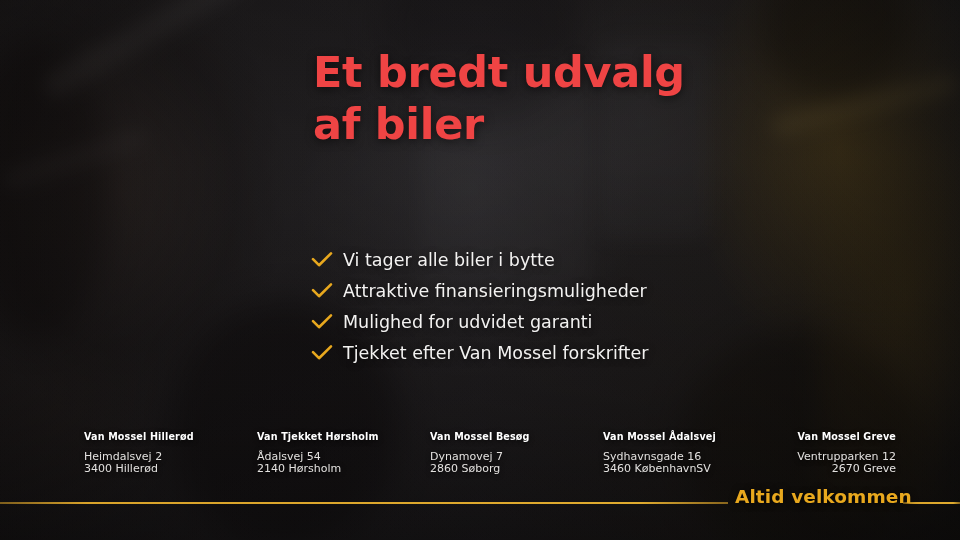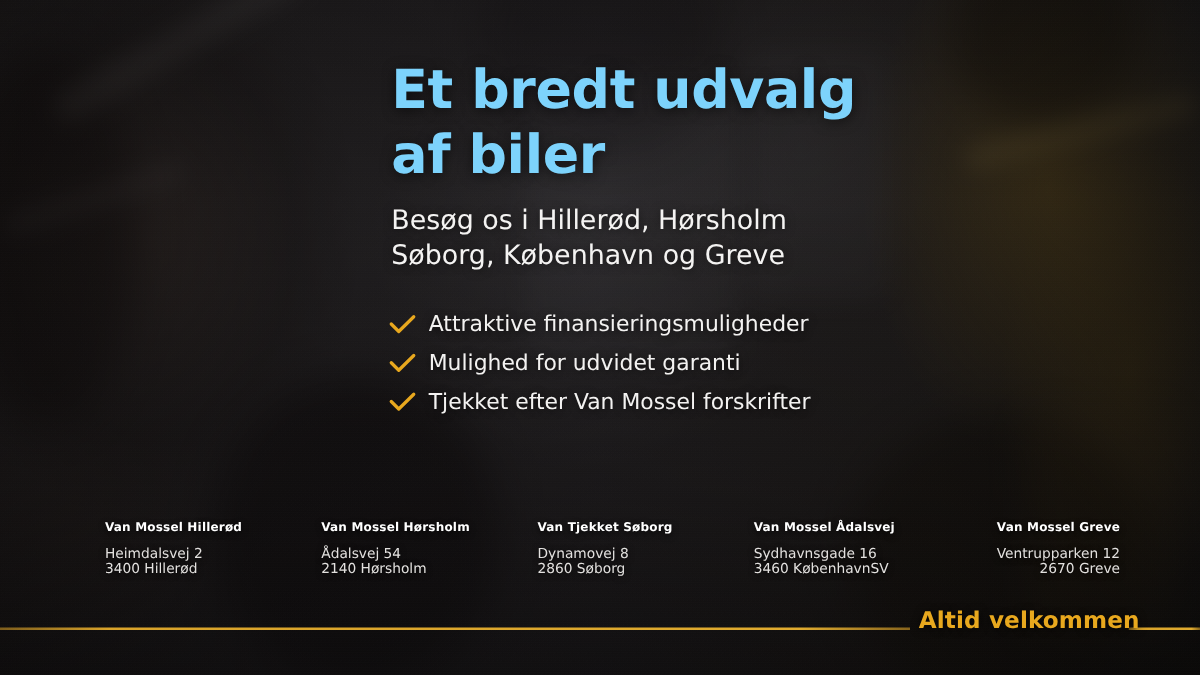--- a/index.html
+++ b/index.html
@@ -62,21 +62,21 @@
       repeating-linear-gradient(0deg, rgba(255,255,255,0.012) 0px, rgba(0,0,0,0.012) 1px, rgba(255,255,255,0.012) 2px);
     opacity:.7;
   }
 
   
   .content { position:absolute; inset:0; }
 
   .headline {
     position:absolute; left:313px; top:46px;
     font-size:43px; line-height:52px; font-weight:bold;
-    color:#7dd3fc; letter-spacing:-0.3px;
+    color:#ef4444; letter-spacing:-0.3px;
     text-shadow:0 2px 10px rgba(0,0,0,0.55);
     white-space:pre-line;
   }
 
   .subtitle {
     position:absolute; left:313px; top:163px;
     font-size:21.5px; line-height:28px; font-weight:normal;
     color:#f4f3f2;
     text-shadow:0 1px 8px rgba(0,0,0,0.55);
     white-space:pre-line;
@@ -86,21 +86,21 @@
   .bullet { display:flex; align-items:center; height:31px; }
   .bullet .chk { width:32px; flex:0 0 32px; display:flex; align-items:center; }
   .bullet .chk svg { display:block; }
   .bullet .btxt {
     font-size:17.5px; color:#f3f2f1; font-weight:normal;
     text-shadow:0 1px 7px rgba(0,0,0,0.6);
     white-space:nowrap;
   }
 
   
-  .locations { position:absolute; left:84px; top:417px; width:828px; display:flex; }
+  .locations { position:absolute; left:84px; top:431px; width:828px; display:flex; }
   .loc { width:173px; flex:0 0 173px; }
   .loc.last { flex:0 0 120px; width:120px;text-align:right; }
   .loc-name {
     font-size:9.6px; font-weight:bold; color:#ffffff;
     letter-spacing:0.15px; margin-bottom:9px;
     text-shadow:0 1px 5px rgba(0,0,0,0.7);
     white-space:nowrap;
   }
   .loc-line {
     font-size:11px; color:#e3e1df; line-height:11.5px;
@@ -144,24 +144,30 @@
     <div class="bg-streak s6"></div>
     <div class="bg-scrim"></div>
     <div class="bg-grain"></div>
   </div>
 
   <div class="content">
 
     <div class="headline">Et bredt udvalg
 af biler</div>
 
-    <div class="subtitle">Besøg os i Hillerød, Hørsholm
-Søborg, København og Greve</div>
 
     <div class="bullets">
+      <div class="bullet">
+        <span class="chk">
+          <svg width="22" height="18" viewBox="0 0 22 18">
+              <path d="M2 8.2 L8 14.2 L20 2.4" fill="none" stroke="#e8a81e" stroke-width="2.6" stroke-linecap="round" stroke-linejoin="round"></path>
+            </svg>
+        </span>
+        <span class="btxt">Vi tager alle biler i bytte</span>
+      </div>
       <div class="bullet">
         <span class="chk">
           <svg width="22" height="18" viewBox="0 0 22 18">
               <path d="M2 8.2 L8 14.2 L20 2.4" fill="none" stroke="#e8a81e" stroke-width="2.6" stroke-linecap="round" stroke-linejoin="round"></path>
             </svg>
         </span>
         <span class="btxt">Attraktive finansieringsmuligheder</span>
       </div>
       <div class="bullet">
         <span class="chk">
@@ -181,27 +187,27 @@
       </div>
     </div>
 
     <div class="locations">
       <div class="loc">
         <div class="loc-name">Van Mossel Hillerød</div>
         <div class="loc-line">Heimdalsvej 2</div>
         <div class="loc-line">3400 Hillerød</div>
       </div>
       <div class="loc">
-        <div class="loc-name">Van Mossel Hørsholm</div>
+        <div class="loc-name">Van Tjekket Hørsholm</div>
         <div class="loc-line">Ådalsvej 54</div>
         <div class="loc-line">2140 Hørsholm</div>
       </div>
       <div class="loc">
-        <div class="loc-name">Van Tjekket Søborg</div>
-        <div class="loc-line">Dynamovej 8</div>
+        <div class="loc-name">Van Mossel Besøg</div>
+        <div class="loc-line">Dynamovej 7</div>
         <div class="loc-line">2860 Søborg</div>
       </div>
       <div class="loc">
         <div class="loc-name">Van Mossel Ådalsvej</div>
         <div class="loc-line">Sydhavnsgade 16</div>
         <div class="loc-line">3460 KøbenhavnSV</div>
       </div>
       <div class="loc last">
         <div class="loc-name">Van Mossel Greve</div>
         <div class="loc-line">Ventrupparken 12</div>

